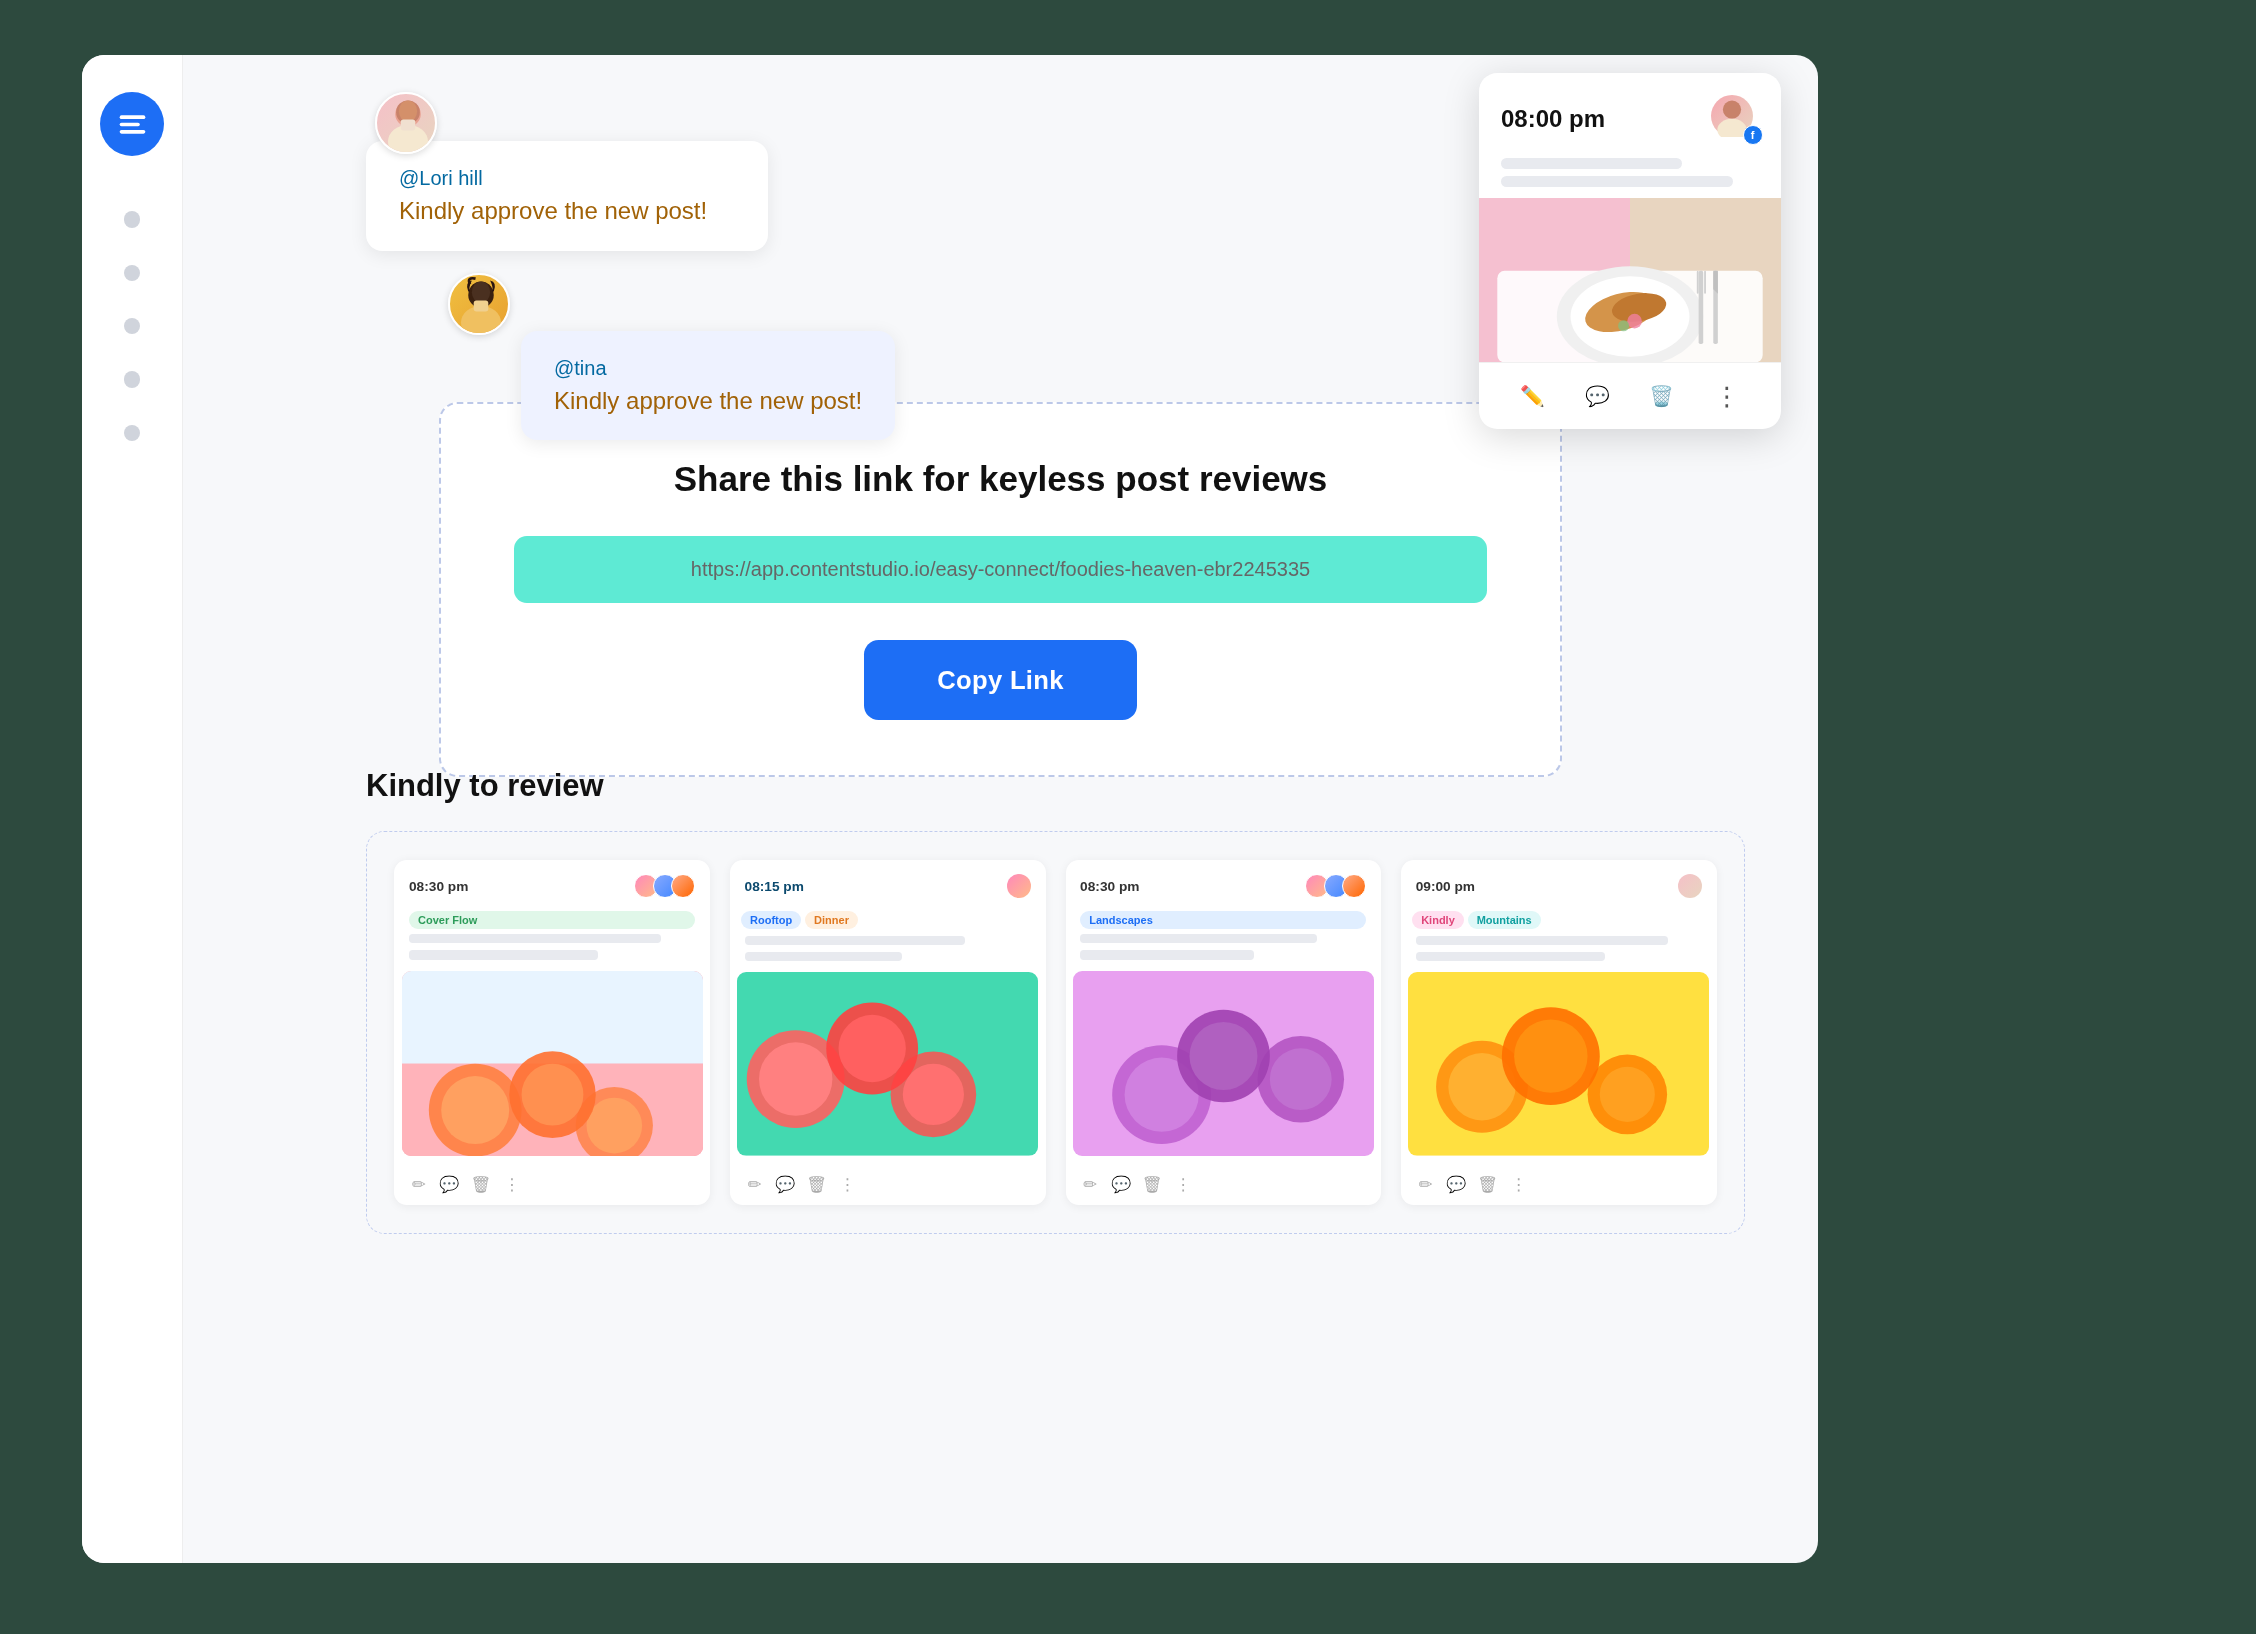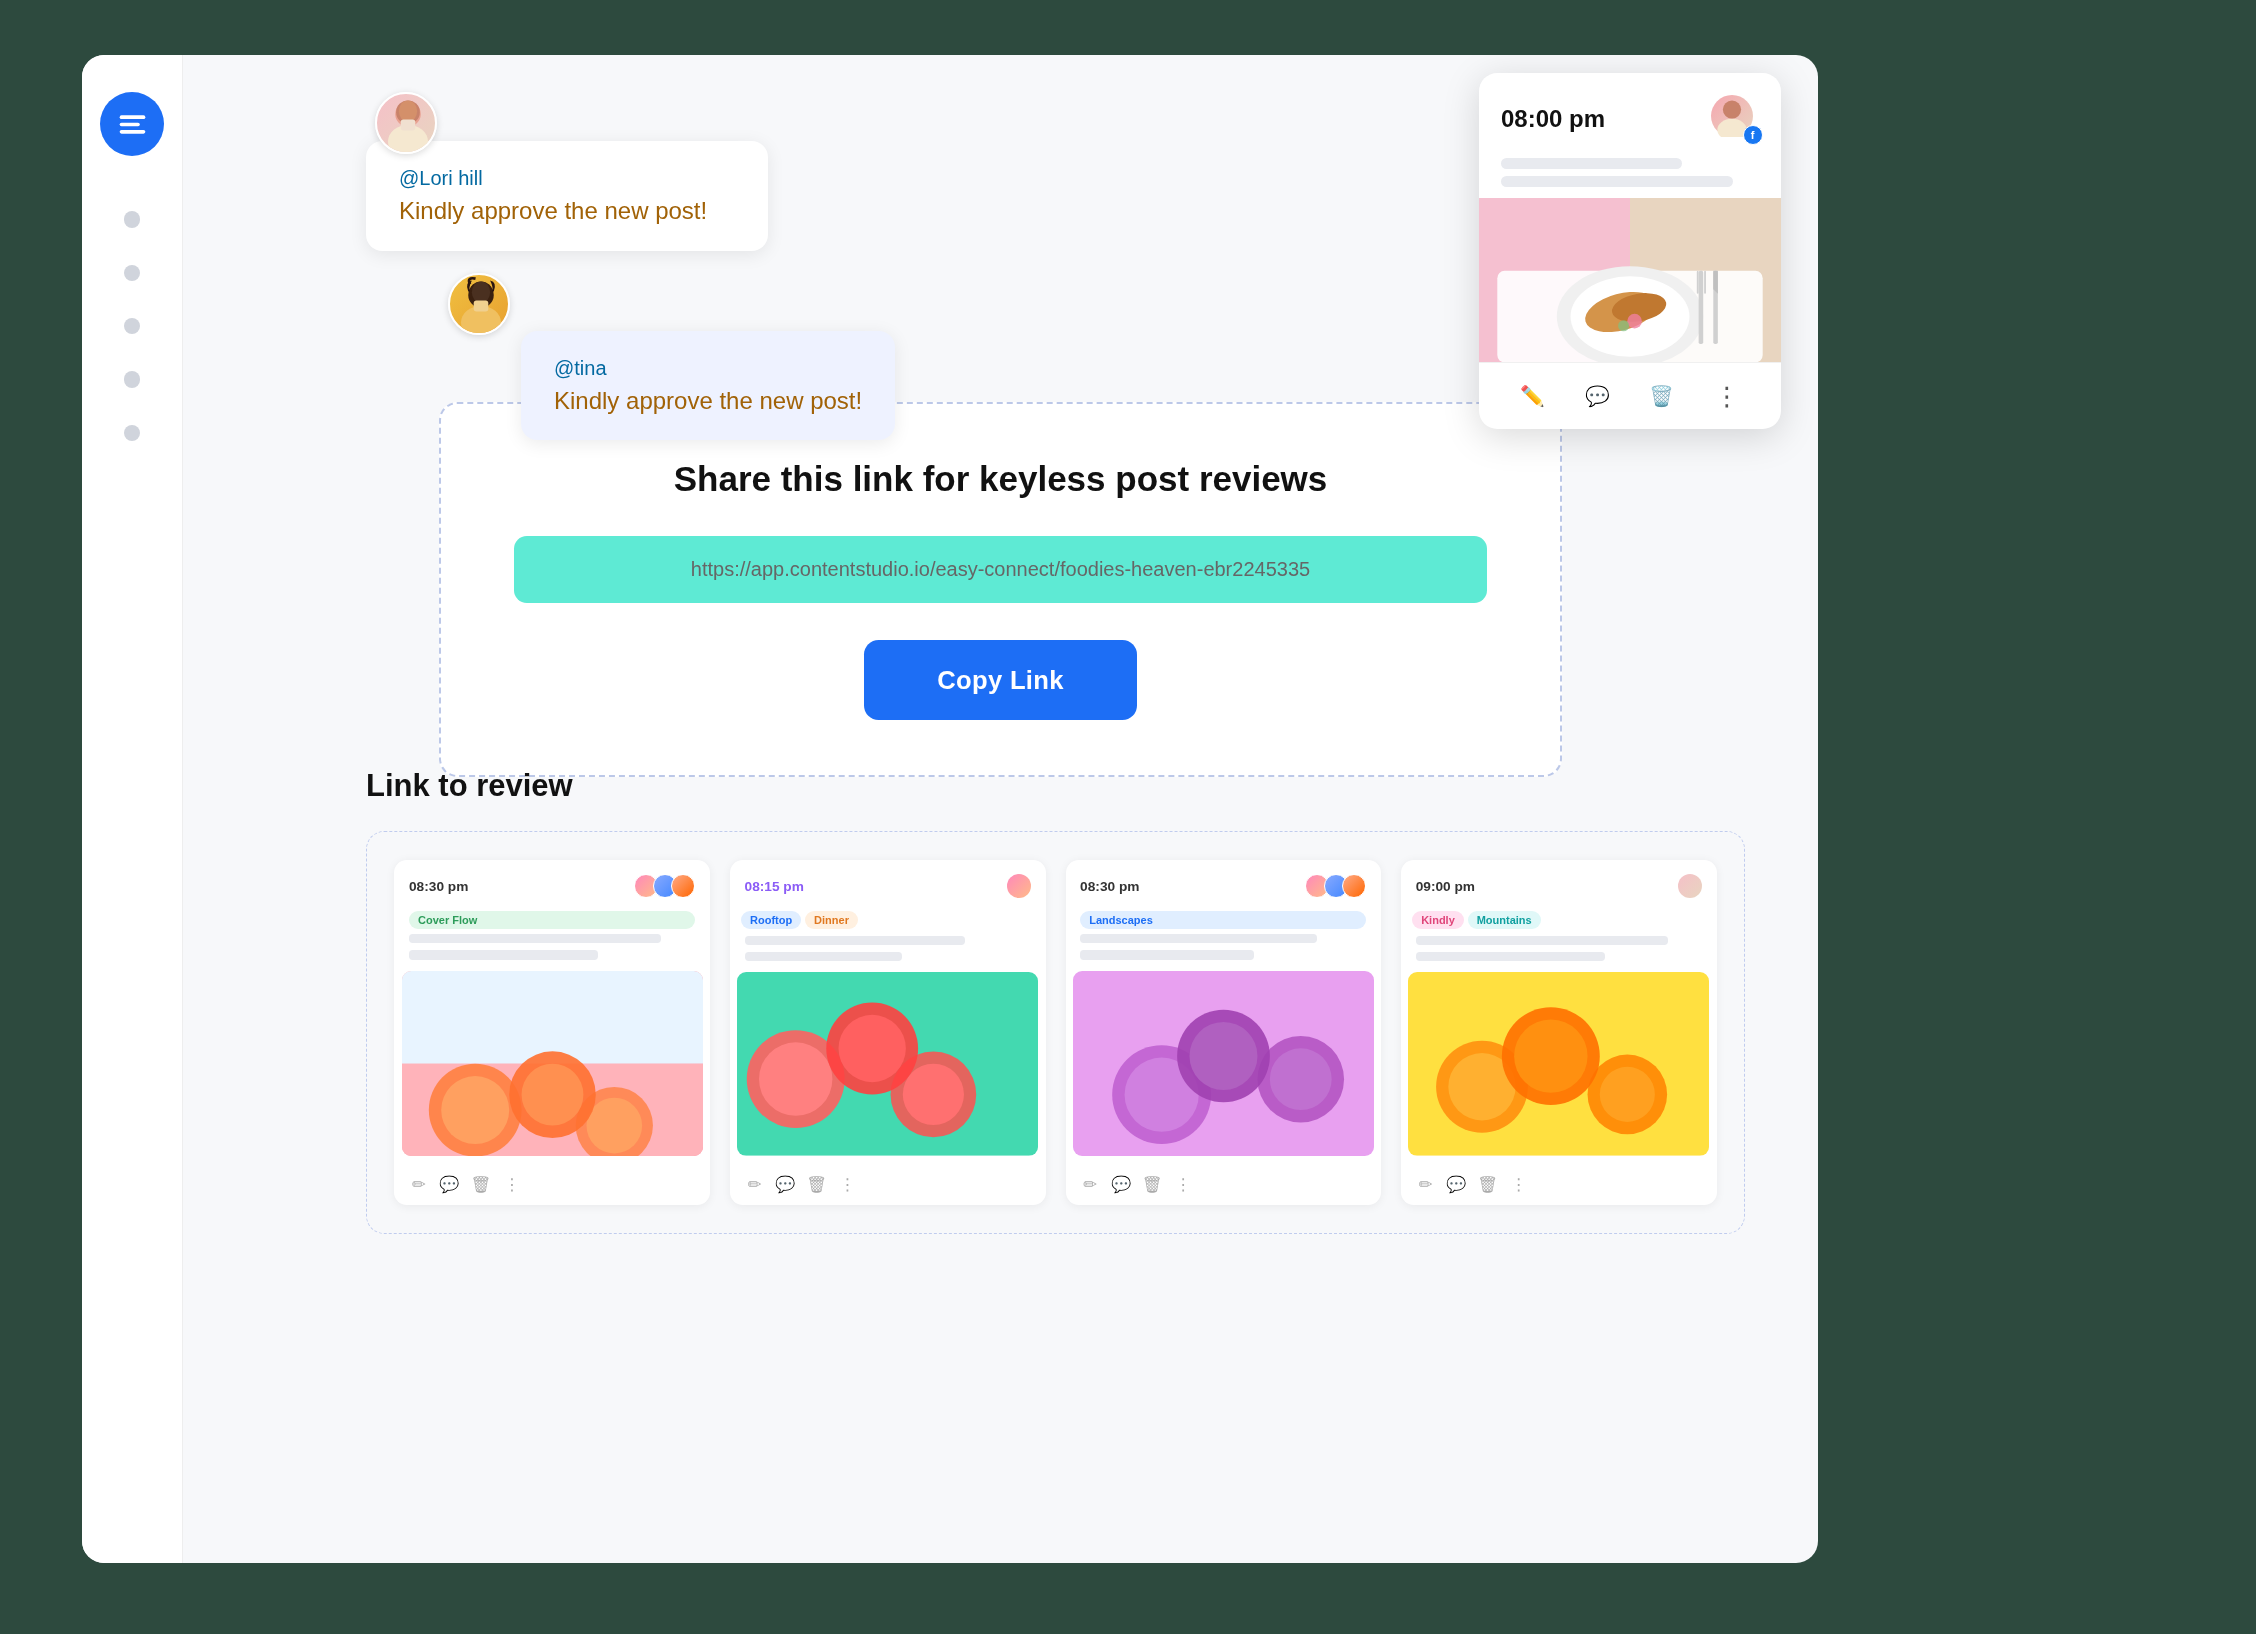--- a/index.html
+++ b/index.html
@@ -480,21 +480,21 @@
       </div>
     </div>
 
     <div class="share-link-container">
       <h2 class="share-title">Share this link for keyless post reviews</h2>
       <input class="link-input-box" readonly="" style="cursor: text; font-size: 20px; color: rgb(102, 102, 102); background: #5eead4; border-radius: 12.8px; padding: 22px 33px; width: 100%; border: none; outline: none; text-align: center;" value="https://app.contentstudio.io/easy-connect/foodies-heaven-ebr2245335">
       <button class="copy-link-btn">Copy Link</button>
     </div>
 
     <div class="posts-review-section">
-      <div class="posts-review-title">Link to review</div>
+      <div class="posts-review-title">Kindly to review</div>
       <div class="posts-grid">
 
         <div class="post-card">
           <div class="post-card-header">
             <span class="post-time" style="font-size:13.7px; color:#333; font-weight:600;">08:30 pm</span>
             <div class="avatar-group">
               <div class="avatar-sm" style="background:linear-gradient(135deg,#f8b,#fb8); border:1.8px solid white; width:24px; height:24px; border-radius:50%;"></div>
               <div class="avatar-sm" style="background:linear-gradient(135deg,#8af,#48f); border:1.8px solid white; width:24px; height:24px; border-radius:50%; margin-left:-5.5px;"></div>
               <div class="avatar-sm" style="background:linear-gradient(135deg,#fa8,#f60); border:1.8px solid white; width:24px; height:24px; border-radius:50%; margin-left:-5.5px;"></div>
             </div>
@@ -520,21 +520,21 @@
               <span class="post-action-icon">✏</span>
               <span class="post-action-icon">💬</span>
               <span class="post-action-icon">🗑</span>
               <span class="post-action-icon">⋮</span>
             </div>
           </div>
         </div>
 
         <div class="post-card">
           <div class="post-card-header">
-            <span class="post-time" style="font-size:13.7px; color:#8b5cf6; font-weight:600;">08:15 pm</span>
+            <span class="post-time" style="font-size:13.7px; color:#0c4a6e; font-weight:600;">08:15 pm</span>
             <div style="background:linear-gradient(135deg,#f8b,#fb8); width:24px; height:24px; border-radius:50; border-radius:50%;"></div>
           </div>
           <div style="display:flex; gap:3.7px; margin: 3.7px 11px;">
             <span class="tag-pill tag-blue" style="font-size:11px; margin:0;">Rooftop</span>
             <span class="tag-pill tag-orange" style="font-size:11px; margin:0;">Dinner</span>
           </div>
           <div class="post-tag-line" style="width:70%;"></div>
           <div class="post-tag-line" style="width:50%;"></div>
           <div style="margin:7.3px; border-radius:9.1px; height:91px; overflow:hidden; position:relative; flex:1;">
             <svg width="100%" height="100%" viewBox="0 0 200 120" preserveAspectRatio="xMidYMid slice">

